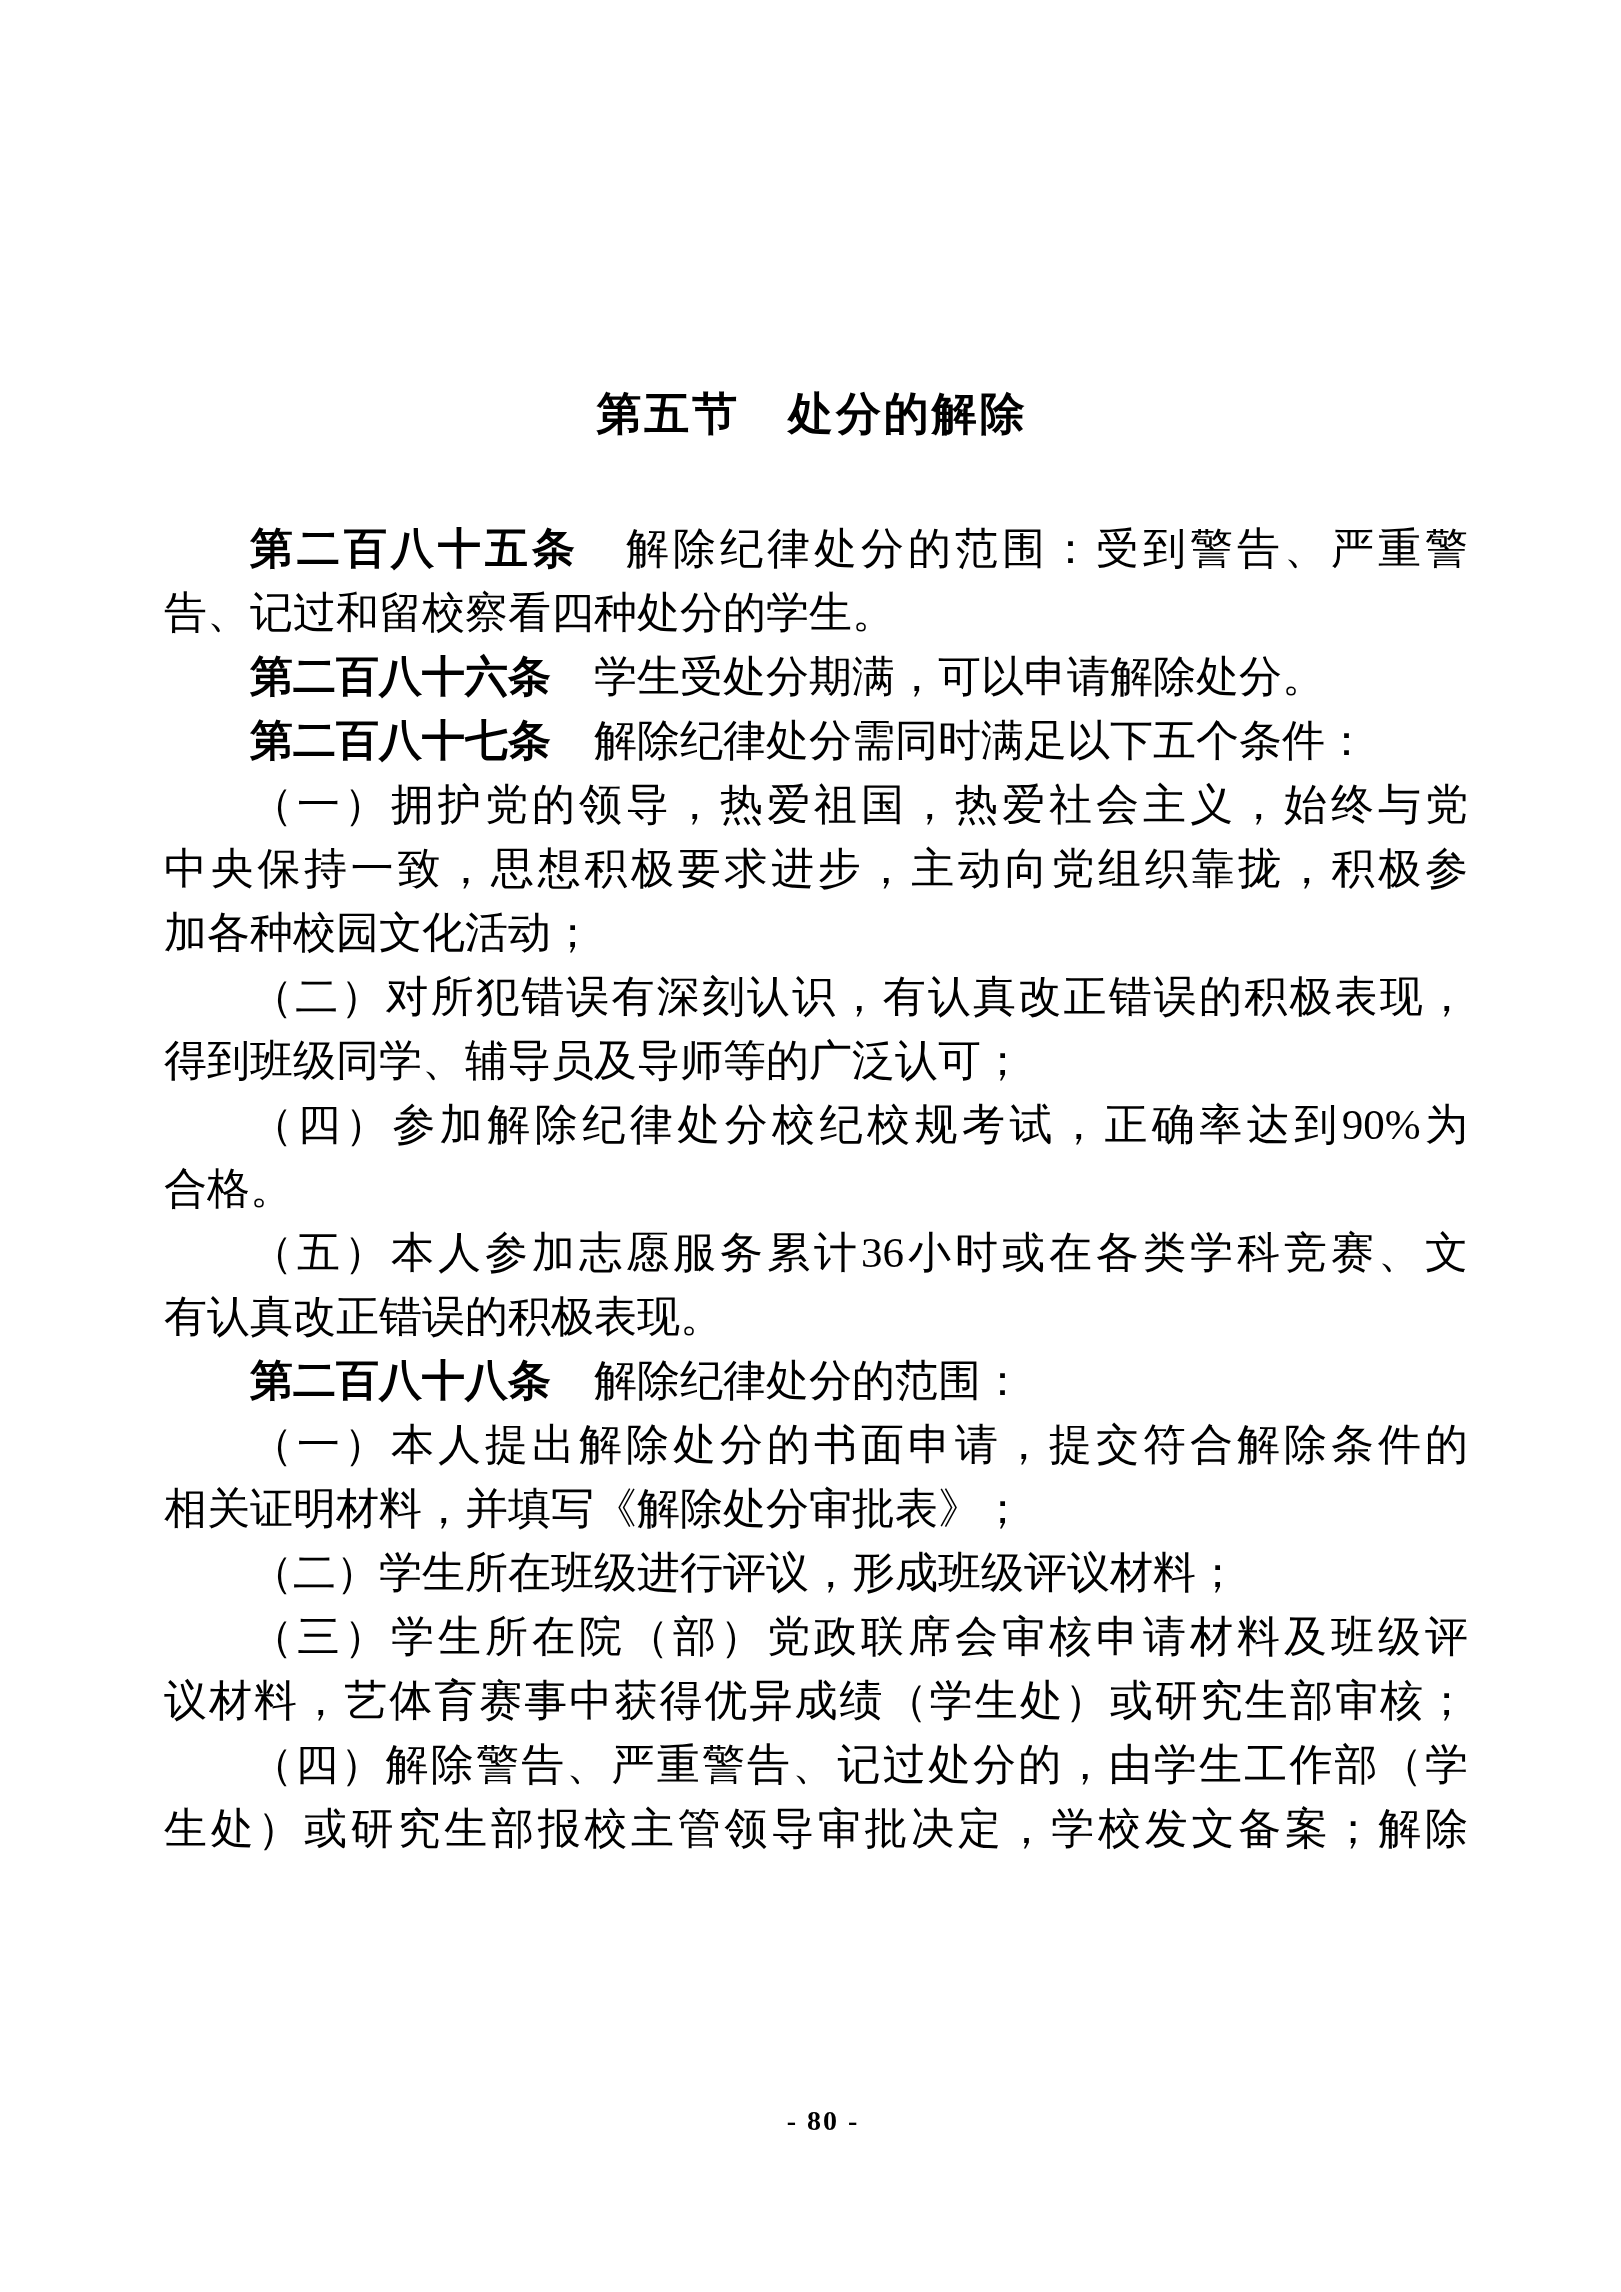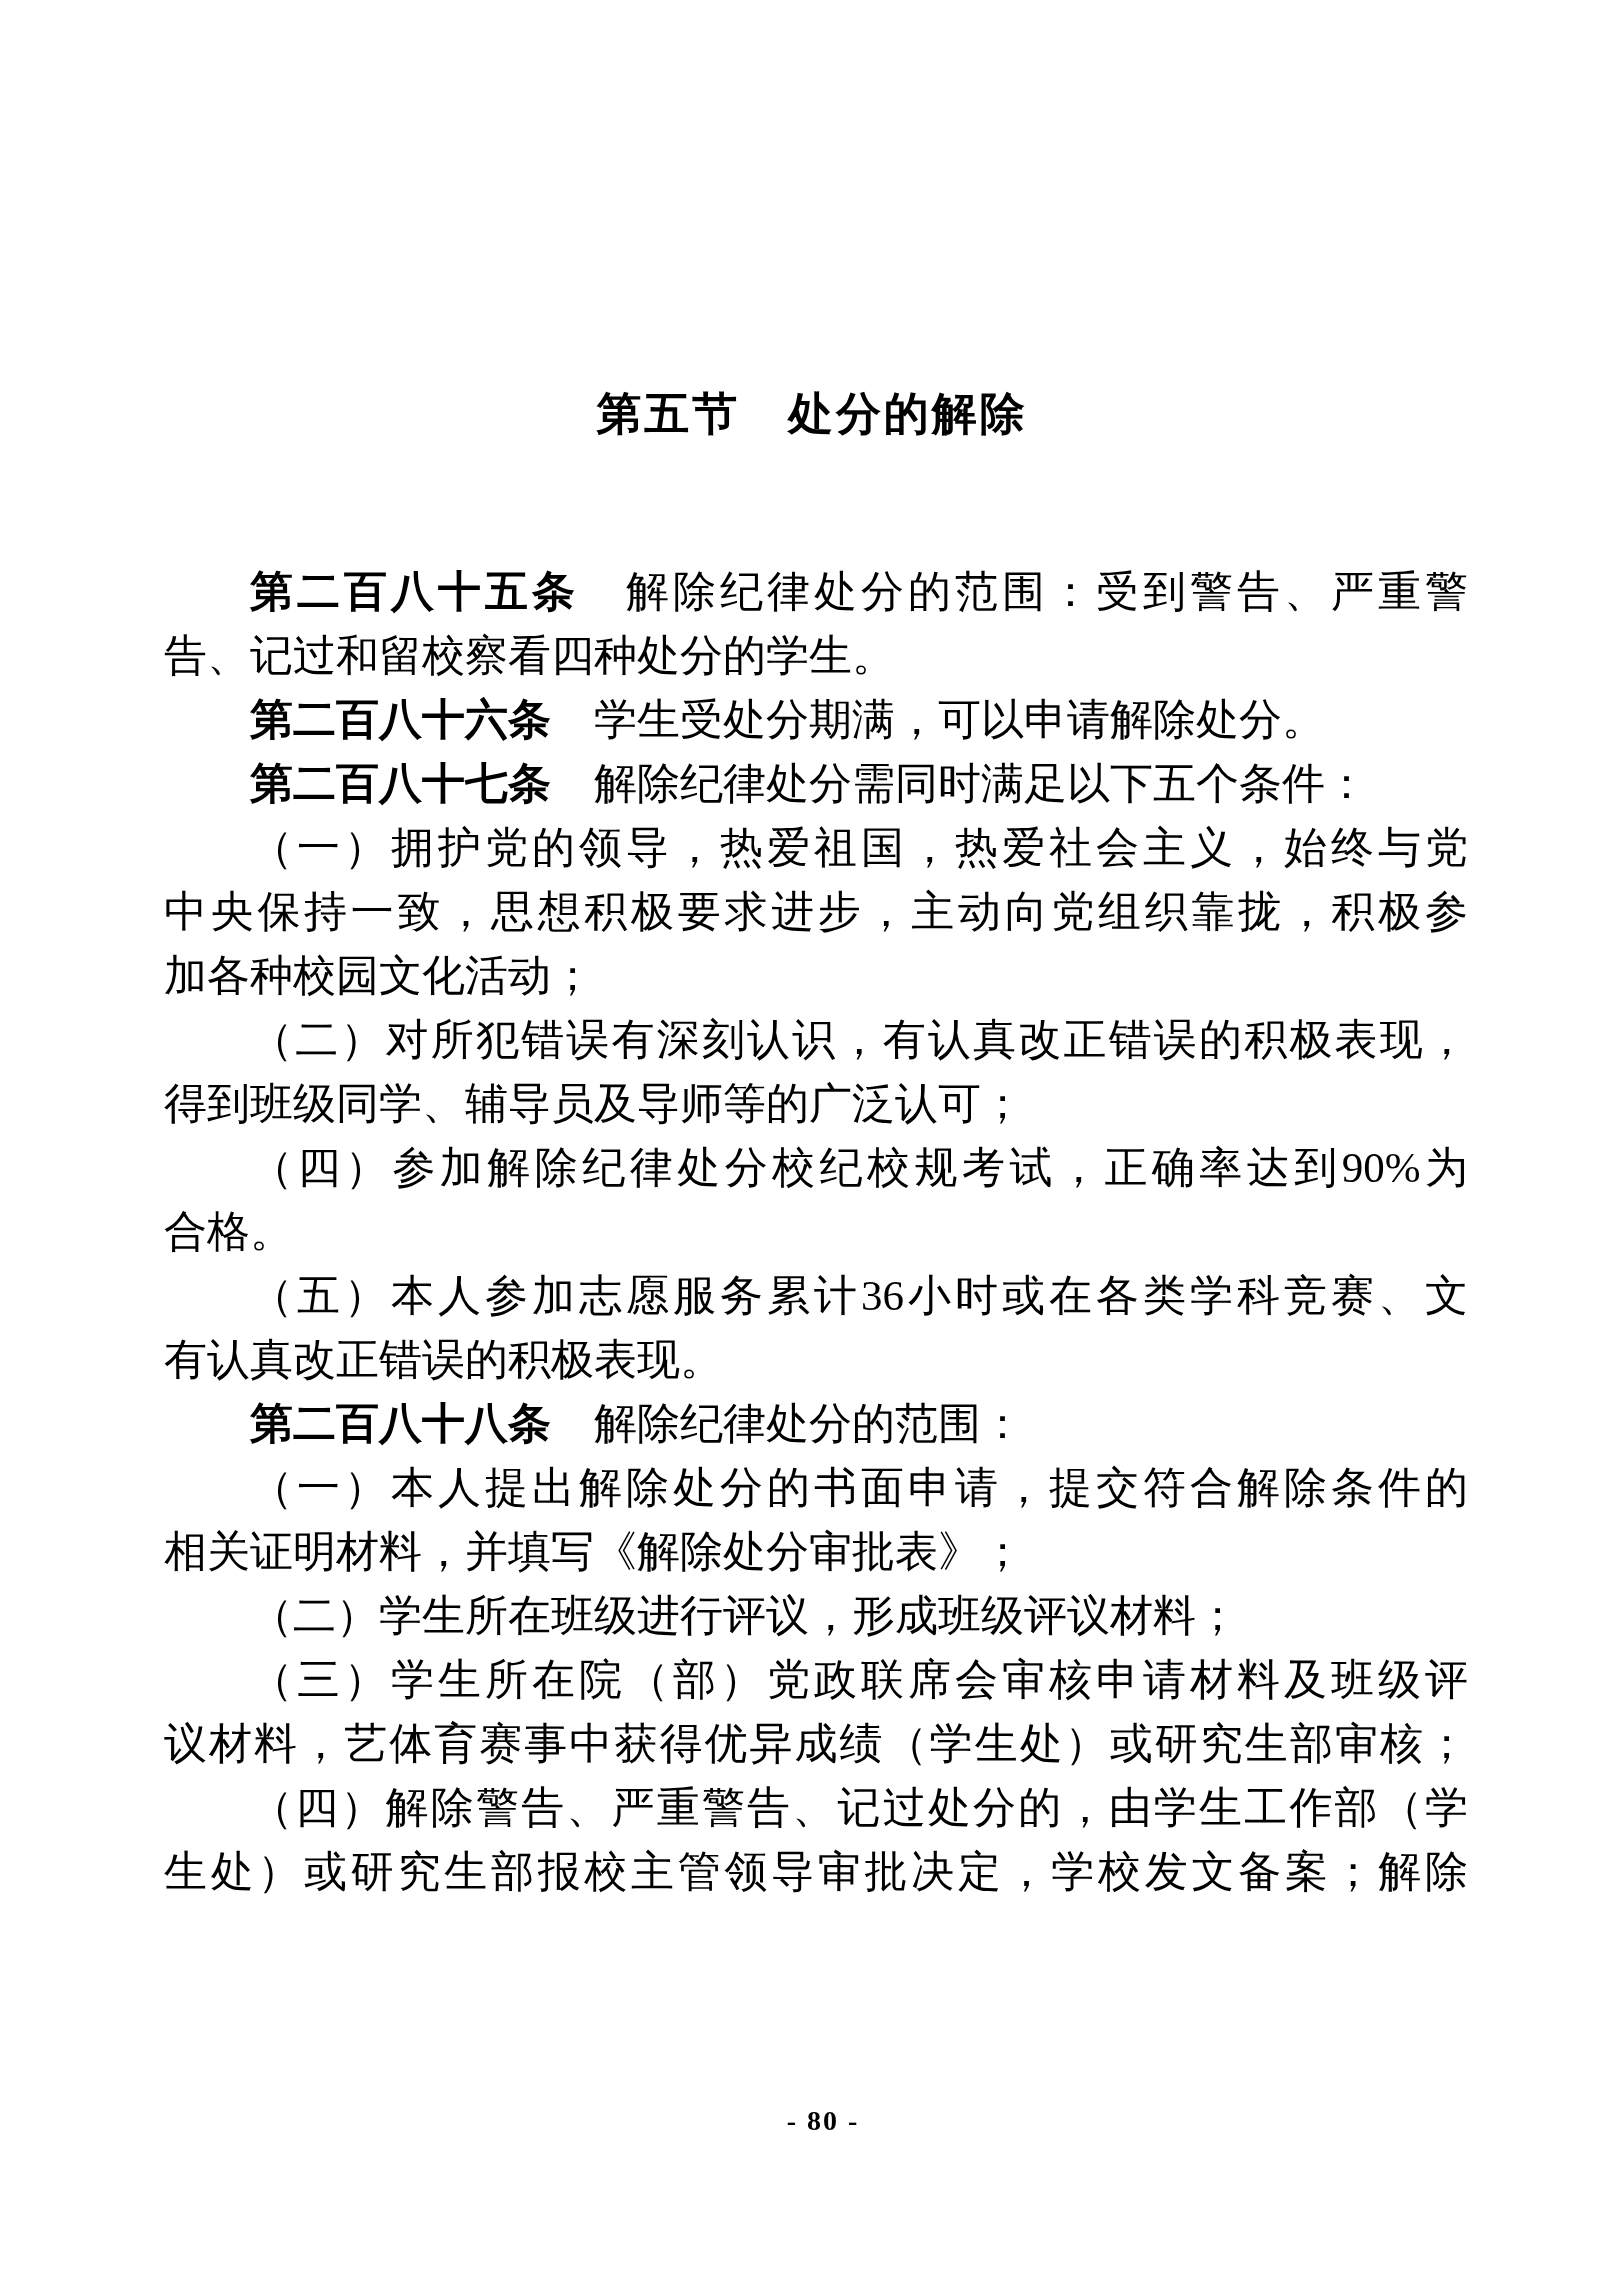--- a/index.html
+++ b/index.html
@@ -24,21 +24,21 @@
     margin: 1px;
     text-align: center;
     font-size: 45px;
     line-height: 51px;
     font-weight: bold;
     letter-spacing: 2.9px;
     font-family: "Liberation Serif", "DejaVu Serif", serif;
   }
   .content {
     position: absolute;
-    top: 560px;
+    top: 517px;
     left: 164px;
     width: 1304px;
   }
   .para {
     margin: 0;
     padding: 0;
   }
   .line {
     font-size: 43px;
     line-height: 64px;

